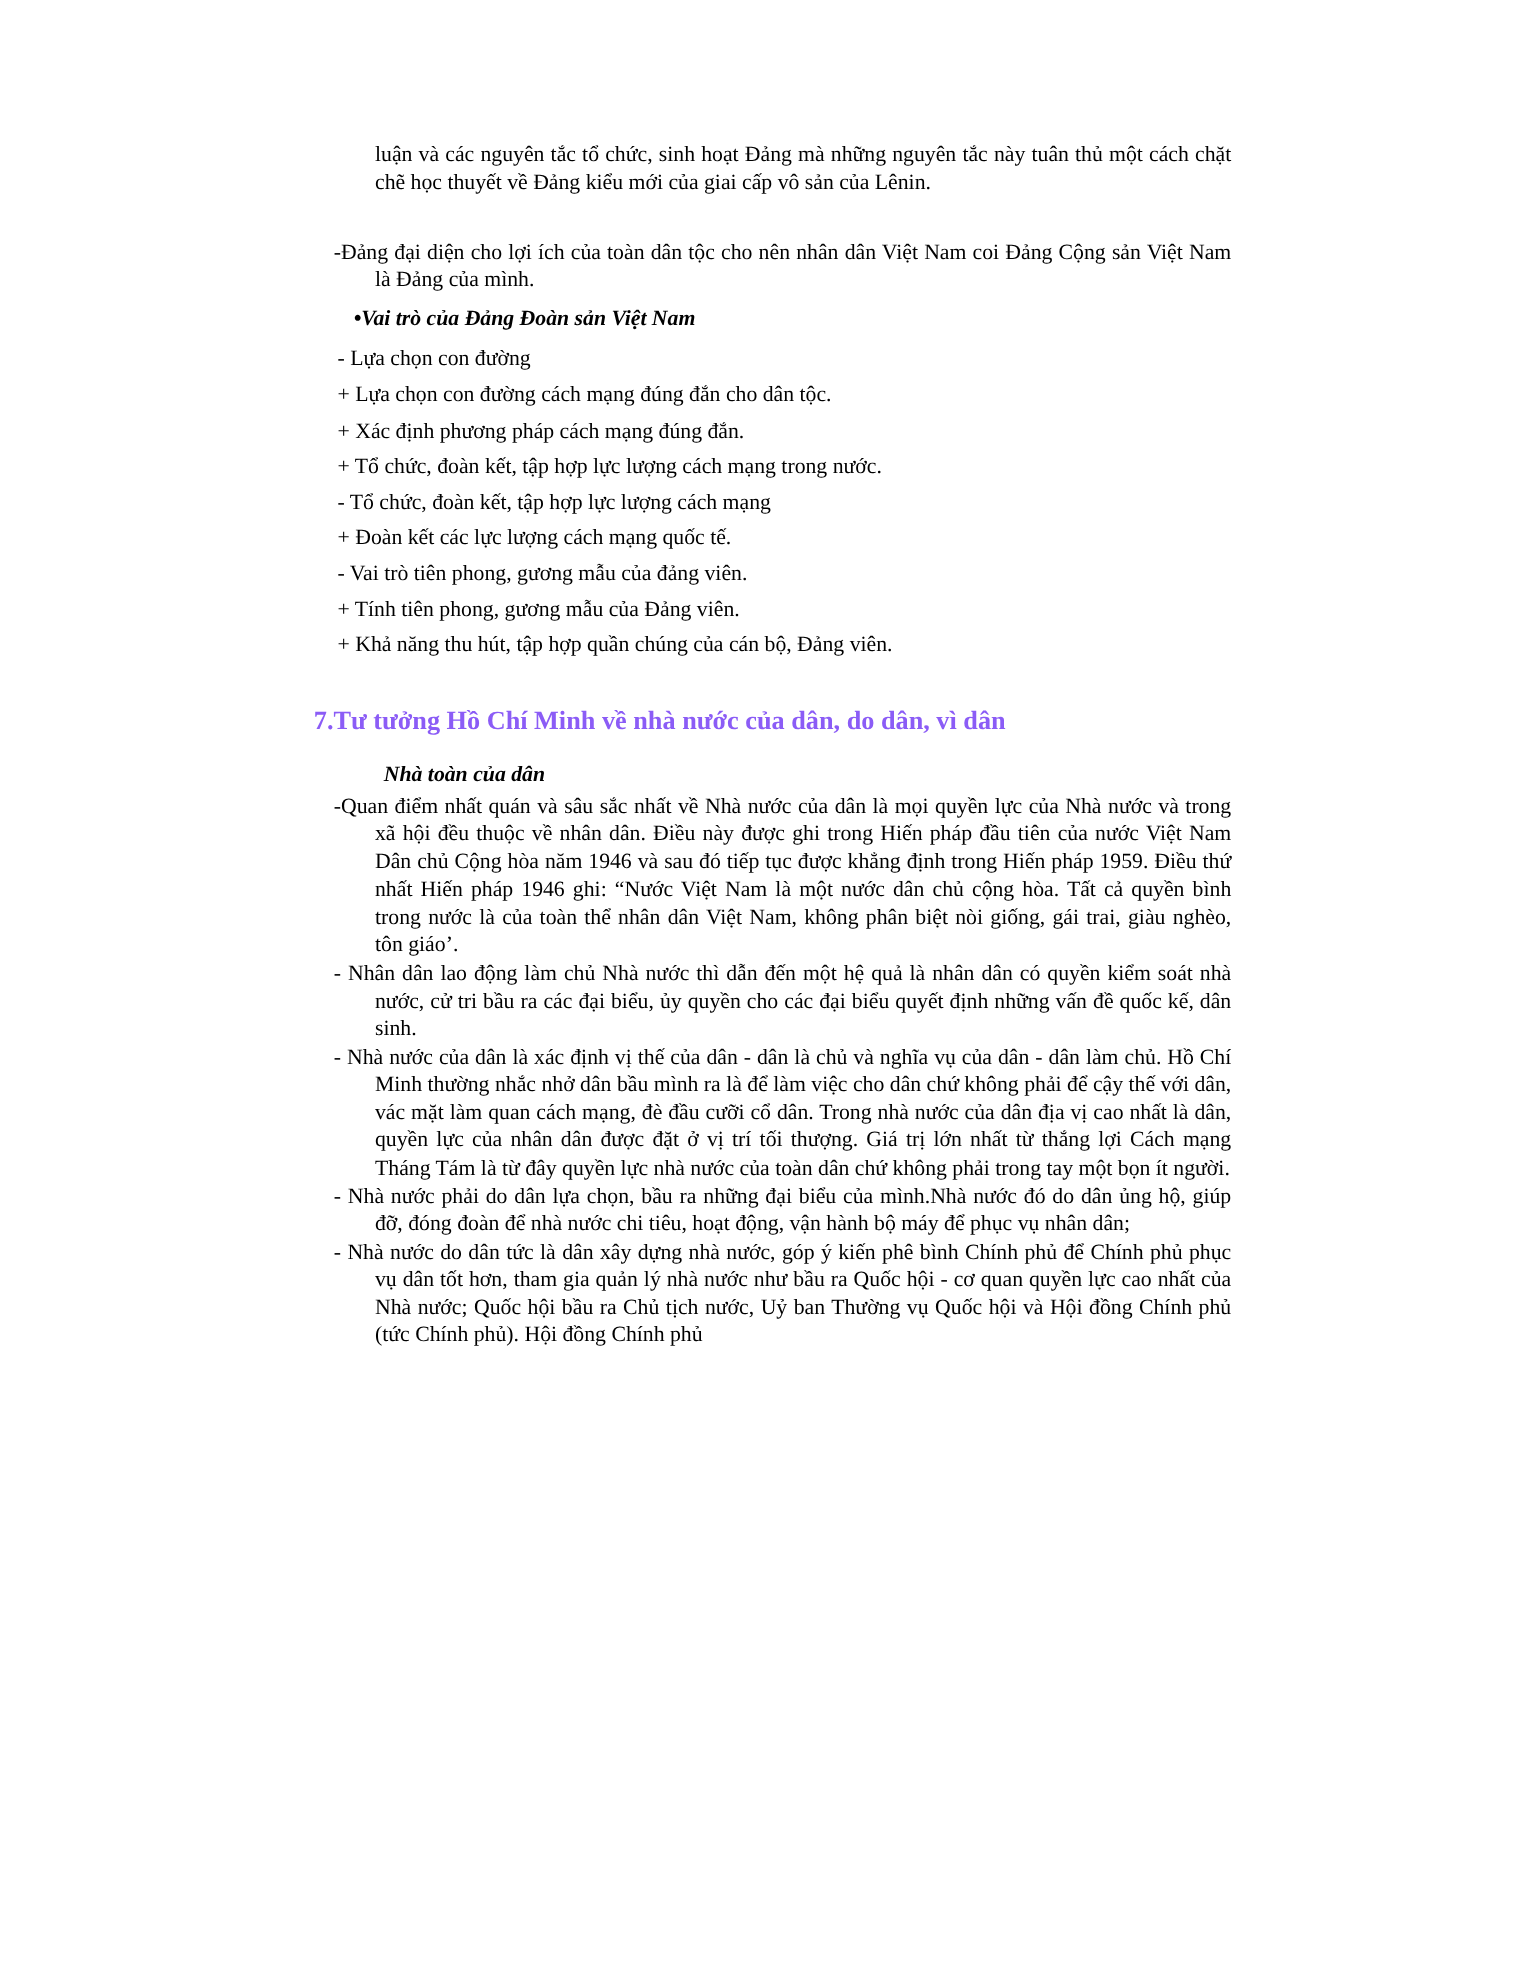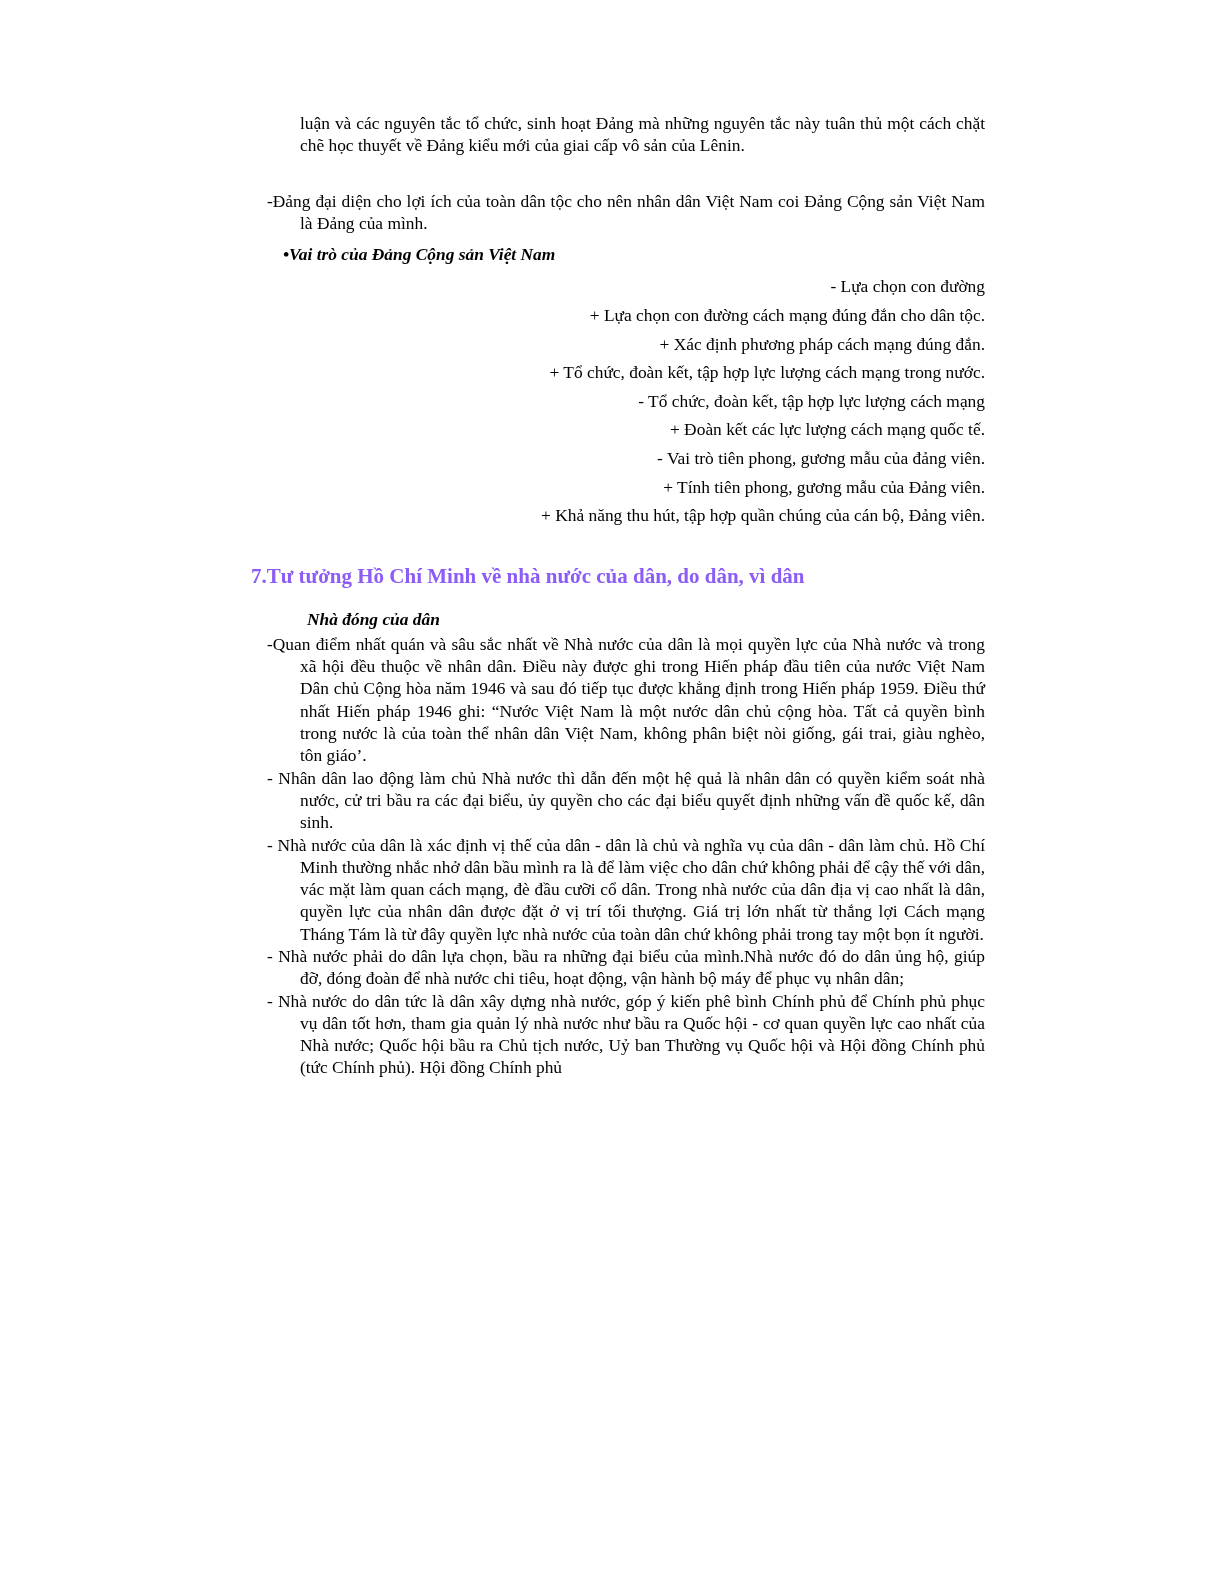--- a/index.html
+++ b/index.html
@@ -35,21 +35,21 @@
   }
   .bullet-heading {
     padding-left: 16px;
     margin-top: 9px;
     font-weight: bold;
     font-style: italic;
     text-align: left;
   }
   .list {
     margin-top: 10px;
-    text-align: right;
+    text-align: left;
     padding-left: 3px;
   }
   .list-item {
     margin-bottom: 6.3px;
     white-space: nowrap;
   }
   .section-heading {
     margin-left: -16px;
     margin-top: 36px;
     font-size: 21px;
@@ -96,37 +96,37 @@
 <body>
 
 <div class="page">
 
   <div class="content">
 
     <div class="indent-block">luận và các nguyên tắc tổ chức, sinh hoạt Đảng mà những nguyên tắc này tuân thủ một cách chặt chẽ học thuyết về Đảng kiểu mới của giai cấp vô sản của Lênin.</div>
 
     <div class="hang">-Đảng đại diện cho lợi ích của toàn dân tộc cho nên nhân dân Việt Nam coi Đảng Cộng sản Việt Nam là Đảng của mình.</div>
 
-    <div class="bullet-heading">•Vai trò của Đảng Cộng sản Việt Nam</div>
+    <div class="bullet-heading">•Vai trò của Đảng Đoàn sản Việt Nam</div>
 
     <div class="list">
       <div class="list-item">- Lựa chọn con đường</div>
       <div class="list-item">+ Lựa chọn con đường cách mạng đúng đắn cho dân tộc.</div>
       <div class="list-item">+ Xác định phương pháp cách mạng đúng đắn.</div>
       <div class="list-item">+ Tổ chức, đoàn kết, tập hợp lực lượng cách mạng trong nước.</div>
       <div class="list-item">- Tổ chức, đoàn kết, tập hợp lực lượng cách mạng</div>
       <div class="list-item">+ Đoàn kết các lực lượng cách mạng quốc tế.</div>
       <div class="list-item">- Vai trò tiên phong, gương mẫu của đảng viên.</div>
       <div class="list-item">+ Tính tiên phong, gương mẫu của Đảng viên.</div>
       <div class="list-item">+ Khả năng thu hút, tập hợp quần chúng của cán bộ, Đảng viên.</div>
     </div>
 
     <div class="section-heading">7.Tư tưởng Hồ Chí Minh về nhà nước của dân, do dân, vì dân</div>
 
-    <div class="sub-heading">Nhà đóng của dân</div>
+    <div class="sub-heading">Nhà toàn của dân</div>
 
     <div class="para">-Quan điểm nhất quán và sâu sắc nhất về Nhà nước của dân là mọi quyền lực của Nhà nước và trong xã hội đều thuộc về nhân dân. Điều này được ghi trong Hiến pháp đầu tiên của nước Việt Nam Dân chủ Cộng hòa năm 1946 và sau đó tiếp tục được khẳng định trong Hiến pháp 1959. Điều thứ nhất Hiến pháp 1946 ghi: “Nước Việt Nam là một nước dân chủ cộng hòa. Tất cả quyền bình trong nước là của toàn thể nhân dân Việt Nam, không phân biệt nòi giống, gái trai, giàu nghèo, tôn giáo’.</div>
 
     <div class="para">- Nhân dân lao động làm chủ Nhà nước thì dẫn đến một hệ quả là nhân dân có quyền kiểm soát nhà nước, cử tri bầu ra các đại biểu, ủy quyền cho các đại biểu quyết định những vấn đề quốc kế, dân sinh.</div>
 
     <div class="para">- Nhà nước của dân là xác định vị thế của dân - dân là chủ và nghĩa vụ của dân - dân làm chủ. Hồ Chí Minh thường nhắc nhở dân bầu mình ra là để làm việc cho dân chứ không phải để cậy thế với dân, vác mặt làm quan cách mạng, đè đầu cưỡi cổ dân. Trong nhà nước của dân địa vị cao nhất là dân, quyền lực của nhân dân được đặt ở vị trí tối thượng. Giá trị lớn nhất từ thắng lợi Cách mạng Tháng Tám là từ đây quyền lực nhà nước của toàn dân chứ không phải trong tay một bọn ít người.</div>
 
 
     <div class="para">- Nhà nước phải do dân lựa chọn, bầu ra những đại biểu của mình.Nhà nước đó do dân ủng hộ, giúp đỡ, đóng đoàn để nhà nước chi tiêu, hoạt động, vận hành bộ máy để phục vụ nhân dân;</div>
 

